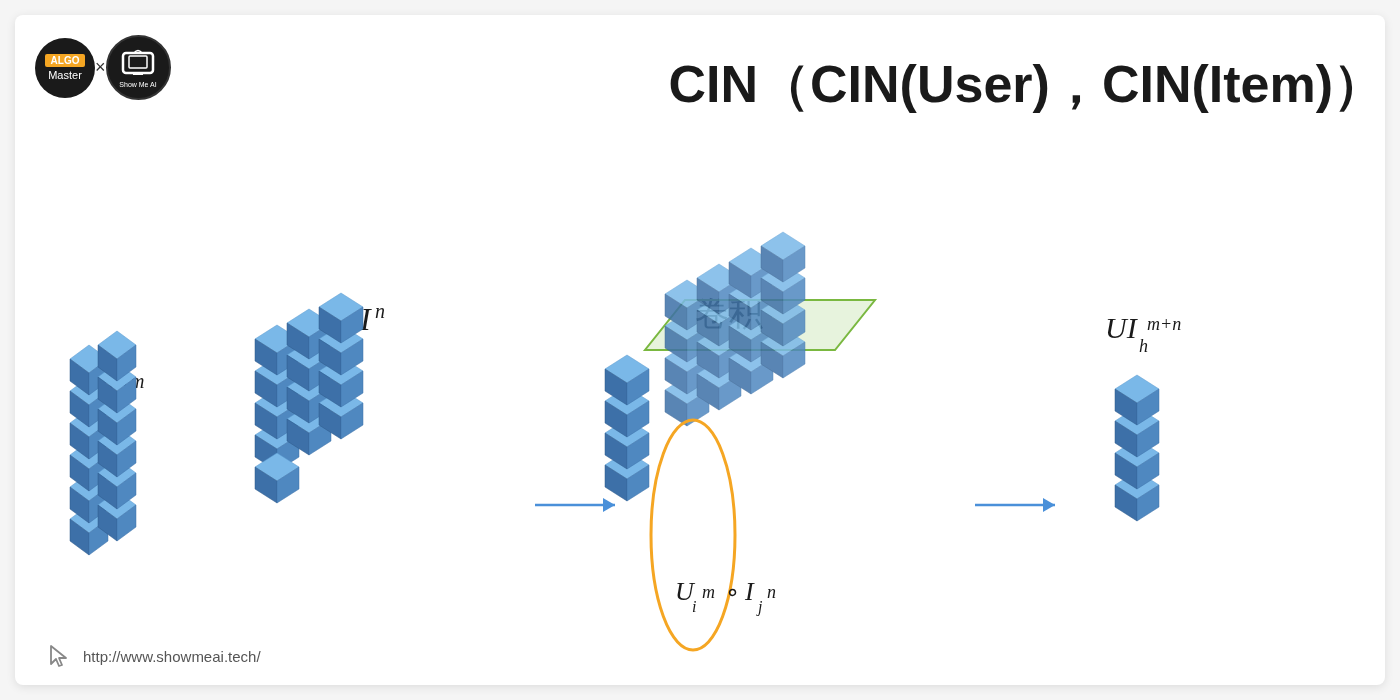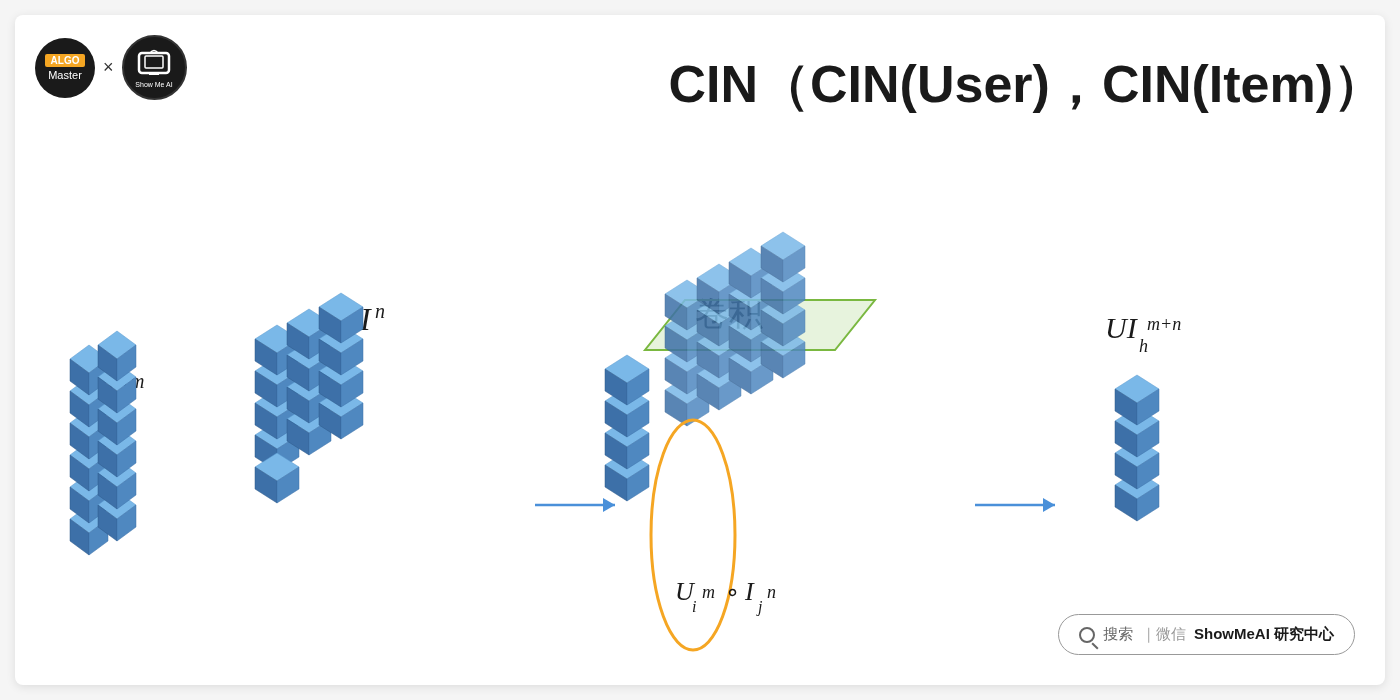--- a/index.html
+++ b/index.html
@@ -20,21 +20,20 @@
       position: relative;
       box-shadow: 0 2px 10px rgba(0,0,0,0.1);
     }
     
     .header-logos {
       position: absolute;
       top: 20px;
       left: 20px;
       display: flex;
       align-items: center;
-      gap: 8px;
     }
     .algo-logo {
       width: 60px;
       height: 60px;
       border-radius: 50%;
       background: #1a1a1a;
       display: flex;
       flex-direction: column;
       align-items: center;
       justify-content: center;
@@ -474,23 +473,21 @@
         </g>
       <g transform="translate(0,0)">
           <polygon points="0,14 22,0 44,14 22,28" fill="#7ab8e8" stroke="#5a9ad0" stroke-width="0.5"></polygon>
           <polygon points="0,14 0,36 22,50 22,28" fill="#3d70a8" stroke="#2d5888" stroke-width="0.5"></polygon>
           <polygon points="44,14 44,36 22,50 22,28" fill="#4f88c0" stroke="#3d70a8" stroke-width="0.5"></polygon>
         </g>
     </g>
 
   </svg>
 
-  <div class="search-box">
-    <span style="display:inline-block;width:16px;height:16px;border:2px solid #666;border-radius:50%;position:relative;">
-      <span style="position:absolute;bottom:-6px;right:-6px;width:8px;height:2px;background:#666;transform:rotate(45deg);display:block;"></span>
-    </span>
-    <span style="color:#666;">搜索</span>
-    <span style="color:#999;">｜微信</span>
-    <span style="font-weight:bold;color:#1a1a1a;font-family:Arial,sans-serif;font-size:15px;">ShowMeAI 研究中心</span>
+
+  <div class="footer">
+    <svg width="28" height="28" viewBox="0 0 28 28">
+      <path d="M6 4 L6 22 L11 17 L14 24 L17 23 L14 16 L21 16 Z" fill="none" stroke="#888" stroke-width="1.8" stroke-linejoin="round"></path>
+    </svg>
+    <span style="color:#555;font-size:15px;">http://www.showmeai.tech/</span>
   </div>
 
-
 </div>
 
 </body></html>

